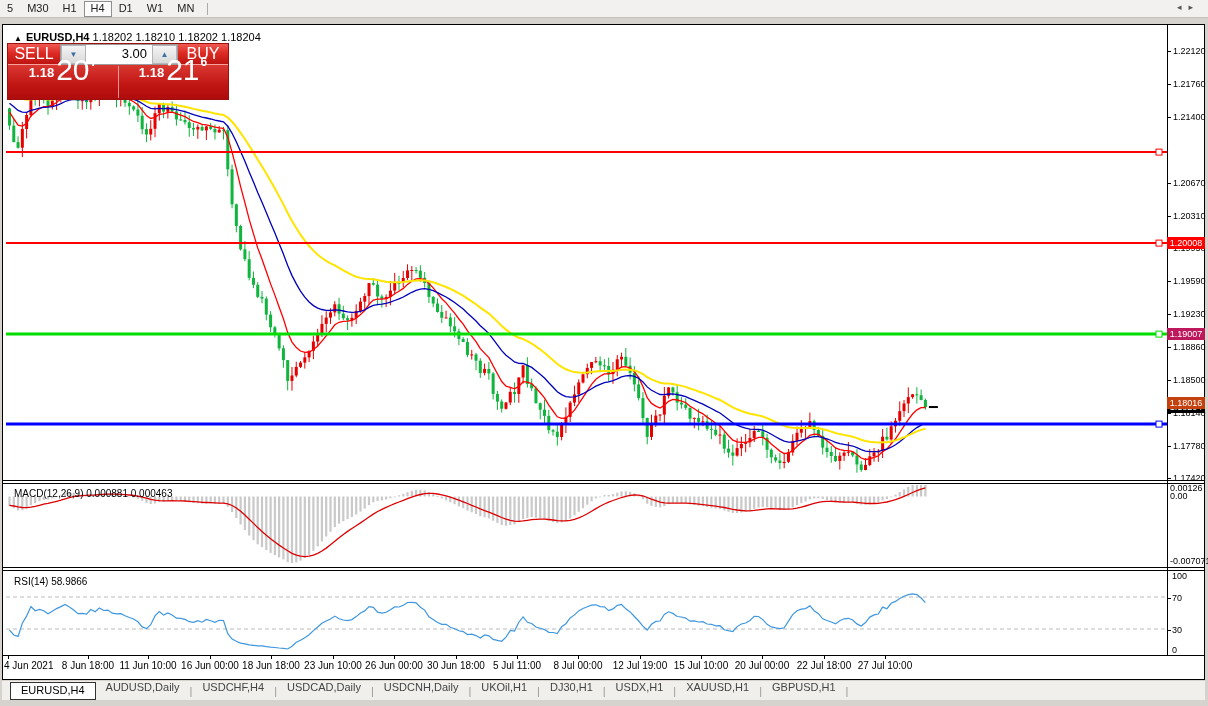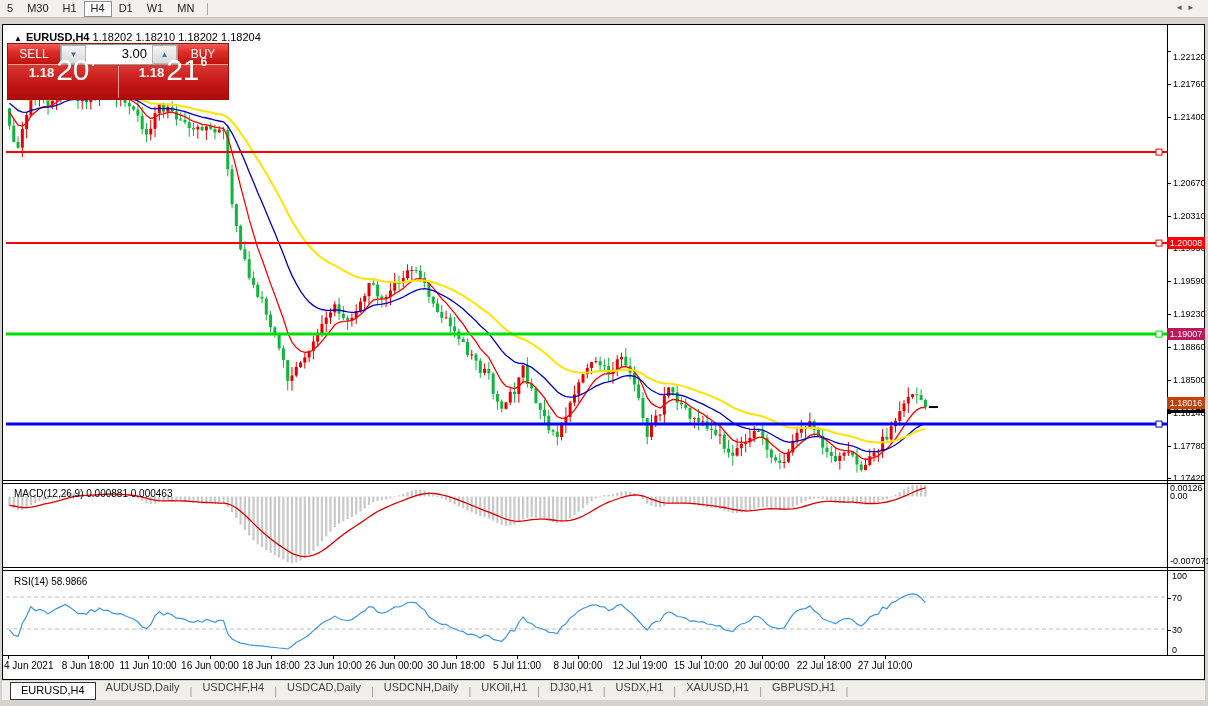--- a/index.html
+++ b/index.html
@@ -10,21 +10,21 @@
   .tf-btn.active{background:#fcfcfc;border:1px solid #8f8f8f;height:14px;line-height:13px;padding:0 6px;}
   .tf-sep{width:1px;height:12px;background:#aaa;margin:0 6px;}
   
   #chart-window{position:absolute;left:2px;top:24px;width:1203px;height:656px;background:#ffffff;border:1px solid #000;box-sizing:border-box;}
   #chart-title{position:absolute;left:14px;top:31px;font-size:11px;color:#000;z-index:6;white-space:nowrap;}
   #chart-title .tri{font-size:8px;margin-right:4px;}
   #chart-title b{font-weight:700;}
   
   #trade-panel{position:absolute;left:8px;top:44px;width:220px;height:55px;z-index:7;background:#c41414;box-shadow:0 0 0 1px #9e0f0f;}
   #tp-row1{position:absolute;left:0;top:0;width:220px;height:21px;display:flex;}
-  .tp-btn{background:linear-gradient(180deg,#f05a52 0%,#dd2b24 45%,#bd1410 100%);color:#fff;font-size:12px;display:flex;align-items:center;justify-content:center;border-bottom:1px solid rgba(255,255,255,.45);}
+  .tp-btn{background:linear-gradient(180deg,#f05a52 0%,#dd2b24 45%,#bd1410 100%);color:#fff;font-size:16px;display:flex;align-items:center;justify-content:center;border-bottom:1px solid rgba(255,255,255,.45);}
   #tp-sell{width:52px;}
   #tp-buy{width:50px;}
   #tp-spinner{width:118px;display:flex;background:#fff;border:1px solid #9a9a9a;box-sizing:border-box;}
   .sp-btn{width:23px;background:linear-gradient(180deg,#f4f4f4,#d9d9d9);border:1px solid #b5b5b5;color:#3a6ea5;font-size:8px;display:flex;align-items:center;justify-content:center;}
   #tp-volume{flex:1;font-size:13px;color:#000;text-align:right;padding:1px 5px 0 0;background:#fff;}
   #tp-row2{position:absolute;left:0;top:21px;width:220px;height:34px;display:flex;background:linear-gradient(180deg,#da3832 0%,#c01513 60%,#ae0c0c 100%);}
   .tp-price{width:110px;display:flex;align-items:flex-end;justify-content:center;color:#fff;padding-bottom:16px;box-sizing:border-box;}
   .tp-price .pfx{font-size:13px;font-weight:700;margin:0 2px 3px 0;}
   .tp-price .big{font-size:30px;font-weight:400;line-height:26px;}
   .tp-price .sup{font-size:12px;font-weight:700;margin:0 0 14px 1px;}
@@ -776,21 +776,21 @@
 
   <div class="ind-label" style="top:488px;">
     <span>MACD(12,26,9)</span> <span>0.000881 0.000463</span>
   </div>
   <div class="ind-label" style="top:576px;">
     <span>RSI(14)</span> <span>58.9866</span>
   </div>
 
   <div id="axis-layer">
       <div class="tick-dash" style="left: 1167px; top: 51px;"></div>
-      <div class="tick-label" style="left: 1173px; top: 52px;">1.22120</div>
+      <div class="tick-label" style="left: 1173px; top: 46px;">1.22120</div>
       <div class="tick-dash" style="left: 1167px; top: 84px;"></div>
       <div class="tick-label" style="left: 1173px; top: 79px;">1.21760</div>
       <div class="tick-dash" style="left: 1167px; top: 117px;"></div>
       <div class="tick-label" style="left: 1173px; top: 112px;">1.21400</div>
       <div class="tick-dash" style="left: 1167px; top: 183px;"></div>
       <div class="tick-label" style="left: 1173px; top: 178px;">1.20670</div>
       <div class="tick-dash" style="left: 1167px; top: 216px;"></div>
       <div class="tick-label" style="left: 1173px; top: 211px;">1.20310</div>
       <div class="tick-dash" style="left: 1167px; top: 248px;"></div>
       <div class="tick-label" style="left: 1173px; top: 243px;">1.19950</div>

